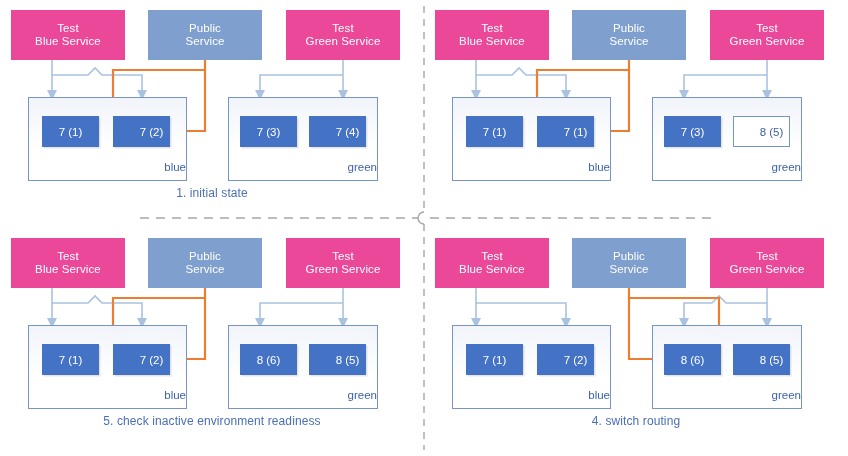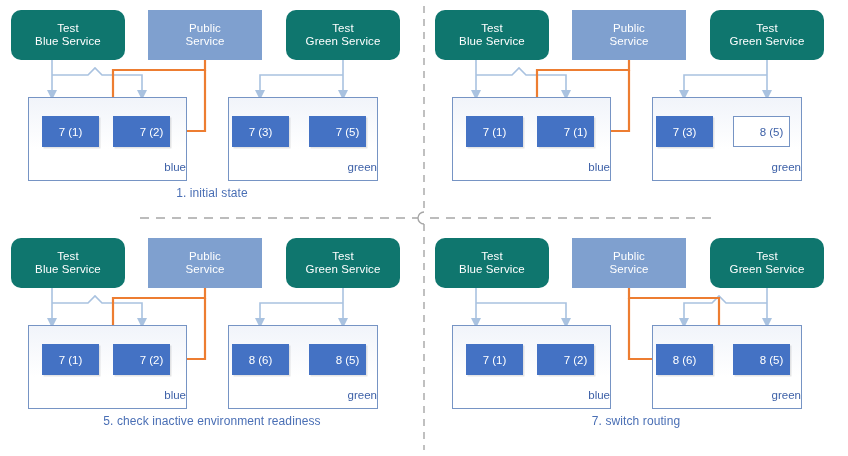--- a/index.html
+++ b/index.html
@@ -25,21 +25,21 @@
     box-sizing:border-box;
     display:flex;align-items:center;justify-content:center;
     text-align:center;
     color:#ffffff;
     font-size:11.5px;
     line-height:13.5px;
     letter-spacing:.1px;
     width:114px;height:50px;
     top:10px;
   }
-  .svc.test{background:#0f766e;border-radius:10px;}
+  .svc.test{background:#ec4899;}
   .svc.public{background:#7fa0cf;justify-content:center;}
   .svc-blue{left:11px;}
   .svc-public{left:148px;}
   .svc-green{left:286px;}
 
   
   .env{
     position:absolute;
     box-sizing:border-box;
     border:1px solid #7694c4;
@@ -72,21 +72,21 @@
     border:1px solid #4472c4;
     box-shadow:1.5px 1.5px 0 rgba(0,0,0,.10);
   }
   .pod.outline{
     background:#ffffff;
     color:#3f62a8;
     border:1px solid #7694c4;
   }
   .pod-a{left:13px;}
   .pod-b{left:84px;padding-left:20px;}
-  .env-green .pod-a{left:3px;text-align:center;}
+  .env-green .pod-a{left:11px;text-align:center;}
   .env-green .pod-b{left:80px;}
 
   
   .caption{
     position:absolute;
     left:0;right:0;
     top:186px;
     text-align:center;
     color:#4a6fb5;
     font-size:12px;
@@ -138,21 +138,21 @@
       <span><span>Test</span><br><span>Green Service</span></span>
     </div>
 
     <div class="env env-blue">
       <div class="pod filled pod-a">7 (1)</div>
       <div class="pod filled pod-b">7 (2)</div>
       <div class="env-label">blue</div>
     </div>
     <div class="env env-green">
       <div class="pod filled pod-a">7 (3)</div>
-      <div class="pod filled pod-b">7 (5)</div>
+      <div class="pod filled pod-b">7 (4)</div>
       <div class="env-label">green</div>
     </div>
 
     <div class="caption">1. initial state</div>
   </div>
 
   <div class="panel p2">
 
     <svg class="wires" viewBox="0 0 424 228">
       <g stroke="#a9c2e0" stroke-width="1.6" fill="none">
@@ -285,21 +285,21 @@
       <div class="pod filled pod-a">7 (1)</div>
       <div class="pod filled pod-b">7 (2)</div>
       <div class="env-label">blue</div>
     </div>
     <div class="env env-green">
       <div class="pod filled pod-a">8 (6)</div>
       <div class="pod filled pod-b">8 (5)</div>
       <div class="env-label">green</div>
     </div>
 
-    <div class="caption">7. switch routing</div>
+    <div class="caption">4. switch routing</div>
   </div>
 
   <svg class="dividers" viewBox="0 0 848 456">
 
     <path d="M 424 6 L 424 212" stroke="#a6a6a6" stroke-width="1.4" fill="none" stroke-dasharray="7 6"></path>
     <path d="M 424 212 A 6 6 0 0 0 424 224" stroke="#a6a6a6" stroke-width="1.4" fill="none"></path>
     <path d="M 424 224 L 424 450" stroke="#a6a6a6" stroke-width="1.4" fill="none" stroke-dasharray="7 6"></path>
 
     <path d="M 140 218 L 418 218" stroke="#a6a6a6" stroke-width="1.4" fill="none" stroke-dasharray="9 7"></path>
     <path d="M 430 218 L 712 218" stroke="#a6a6a6" stroke-width="1.4" fill="none" stroke-dasharray="9 7"></path>

